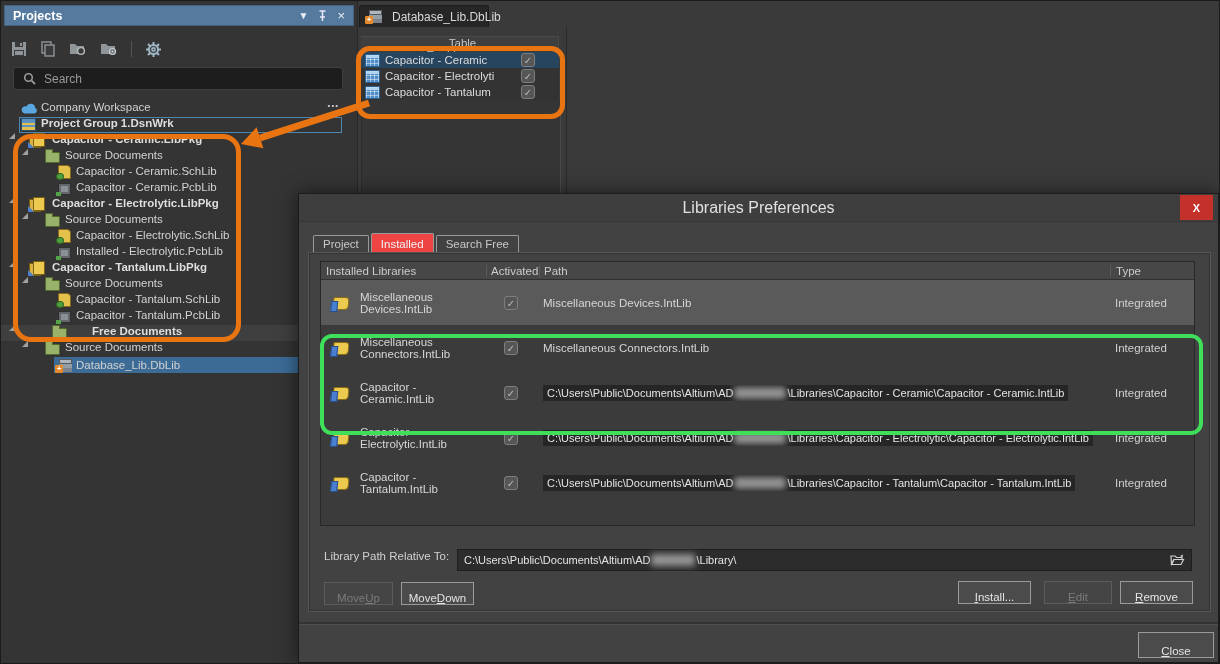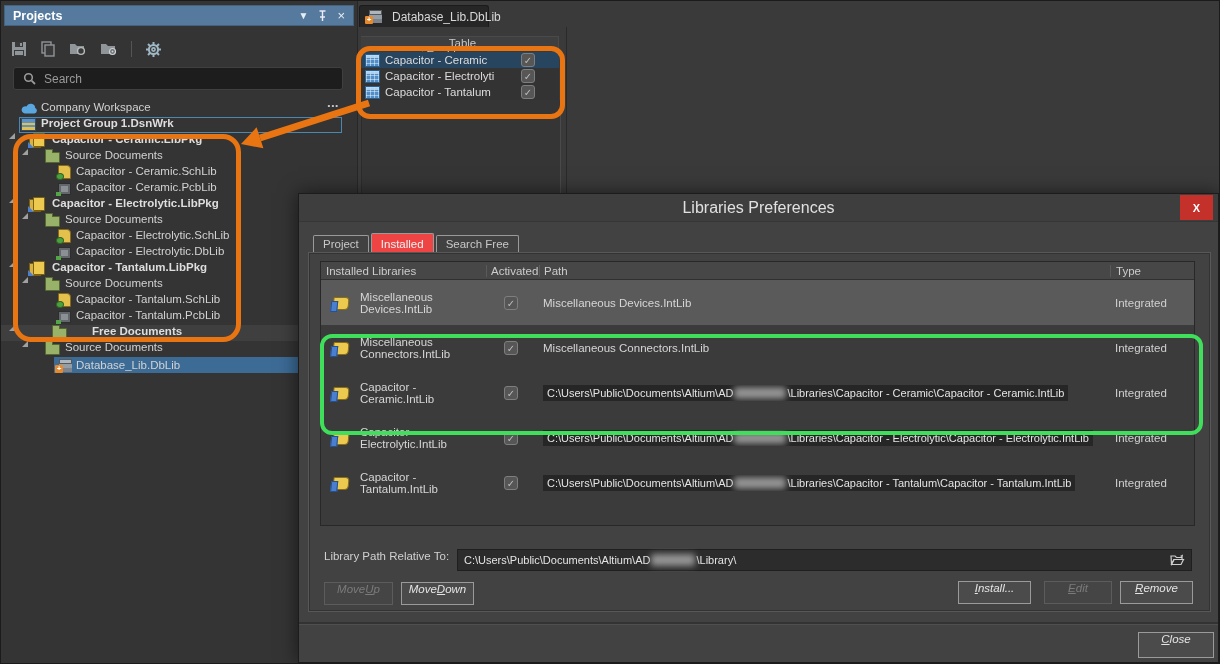--- a/index.html
+++ b/index.html
@@ -90,21 +90,21 @@
   .lc-act{width:53px;display:flex;justify-content:flex-start;padding-left:18px;box-sizing:border-box;}
   .lc-path{width:571px;padding-left:4px;box-sizing:border-box;white-space:nowrap;overflow:hidden;}
   .lc-type{flex:1;padding-left:5px;box-sizing:border-box;color:#d0d0d0;}
   .pathbox{display:inline-flex;align-items:center;background:#262626;padding:2px 4px;font-size:11px;color:#e4e4e4;white-space:nowrap;}
   .redact{display:inline-block;width:52px;height:12px;background:#939393;filter:blur(3px);border-radius:2px;margin:0 1px;}
   .relrow{left:25px;top:356px;display:flex;align-items:center;font-size:11.5px;color:#d0d0d0;}
   .relfield{left:158px;top:355px;width:735px;height:22px;background:#2c2c2c;border:1px solid #1f1f1f;display:flex;
             align-items:center;padding:0 6px;box-sizing:border-box;font-size:11px;color:#e4e4e4;white-space:nowrap;}
   .relfield .spacer{flex:1;}
   .btn{position:absolute;height:23px;background:#4b4b4b;border:1px solid #9a9a9a;border-radius:0;color:#e4e4e4;
-       font-size:11.5px;display:flex;align-items:flex-start;justify-content:center;box-sizing:border-box;cursor:pointer;font-style:italic;}
+       font-size:11.5px;display:flex;align-items:flex-end;justify-content:center;box-sizing:border-box;cursor:pointer;}
   .btn.disabled{background:#454545;border-color:#5c5c5c;color:#7b7b7b;cursor:default;}
   .dlg-sep{left:0;top:428px;width:100%;height:2px;background:#333;border-bottom:1px solid #4f4f4f;}
   
   .hl-box{position:absolute;border-radius:14px;pointer-events:none;z-index:9;}
   .hl-orange1{left:12px;top:133px;width:218px;height:198px;border:5px solid #e97412;border-radius:18px;}
   .hl-orange2{left:355px;top:45px;width:199px;height:63px;border:5px solid #e97412;}
   .hl-green{left:319px;top:333px;width:875px;height:93px;border:4px solid #3fdf5b;border-radius:12px;}
   .arrow-svg{position:absolute;left:0;top:0;width:1220px;height:664px;pointer-events:none;z-index:9;}
   svg.mini{display:block;}
 </style>
@@ -263,21 +263,21 @@
         <span class="tw"></span>
         <span class="ic ic-folder"></span>
         <span>Source Documents</span>
       </div>
       <div class="trow ind-d">
         <span class="ic ic-schlib"></span>
         <span>Capacitor - Electrolytic.SchLib</span>
       </div>
       <div class="trow ind-d">
         <span class="ic ic-pcblib"></span>
-        <span>Capacitor - Electrolytic.DbLib</span>
+        <span>Installed - Electrolytic.PcbLib</span>
       </div>
       <div class="trow b ind-b">
         <span class="tw"></span>
         <span class="ic ic-libpkg">
             <i></i>
           </span>
         <span>Capacitor - Tantalum.LibPkg</span>
       </div>
       <div class="trow ind-c">
         <span class="tw"></span>

